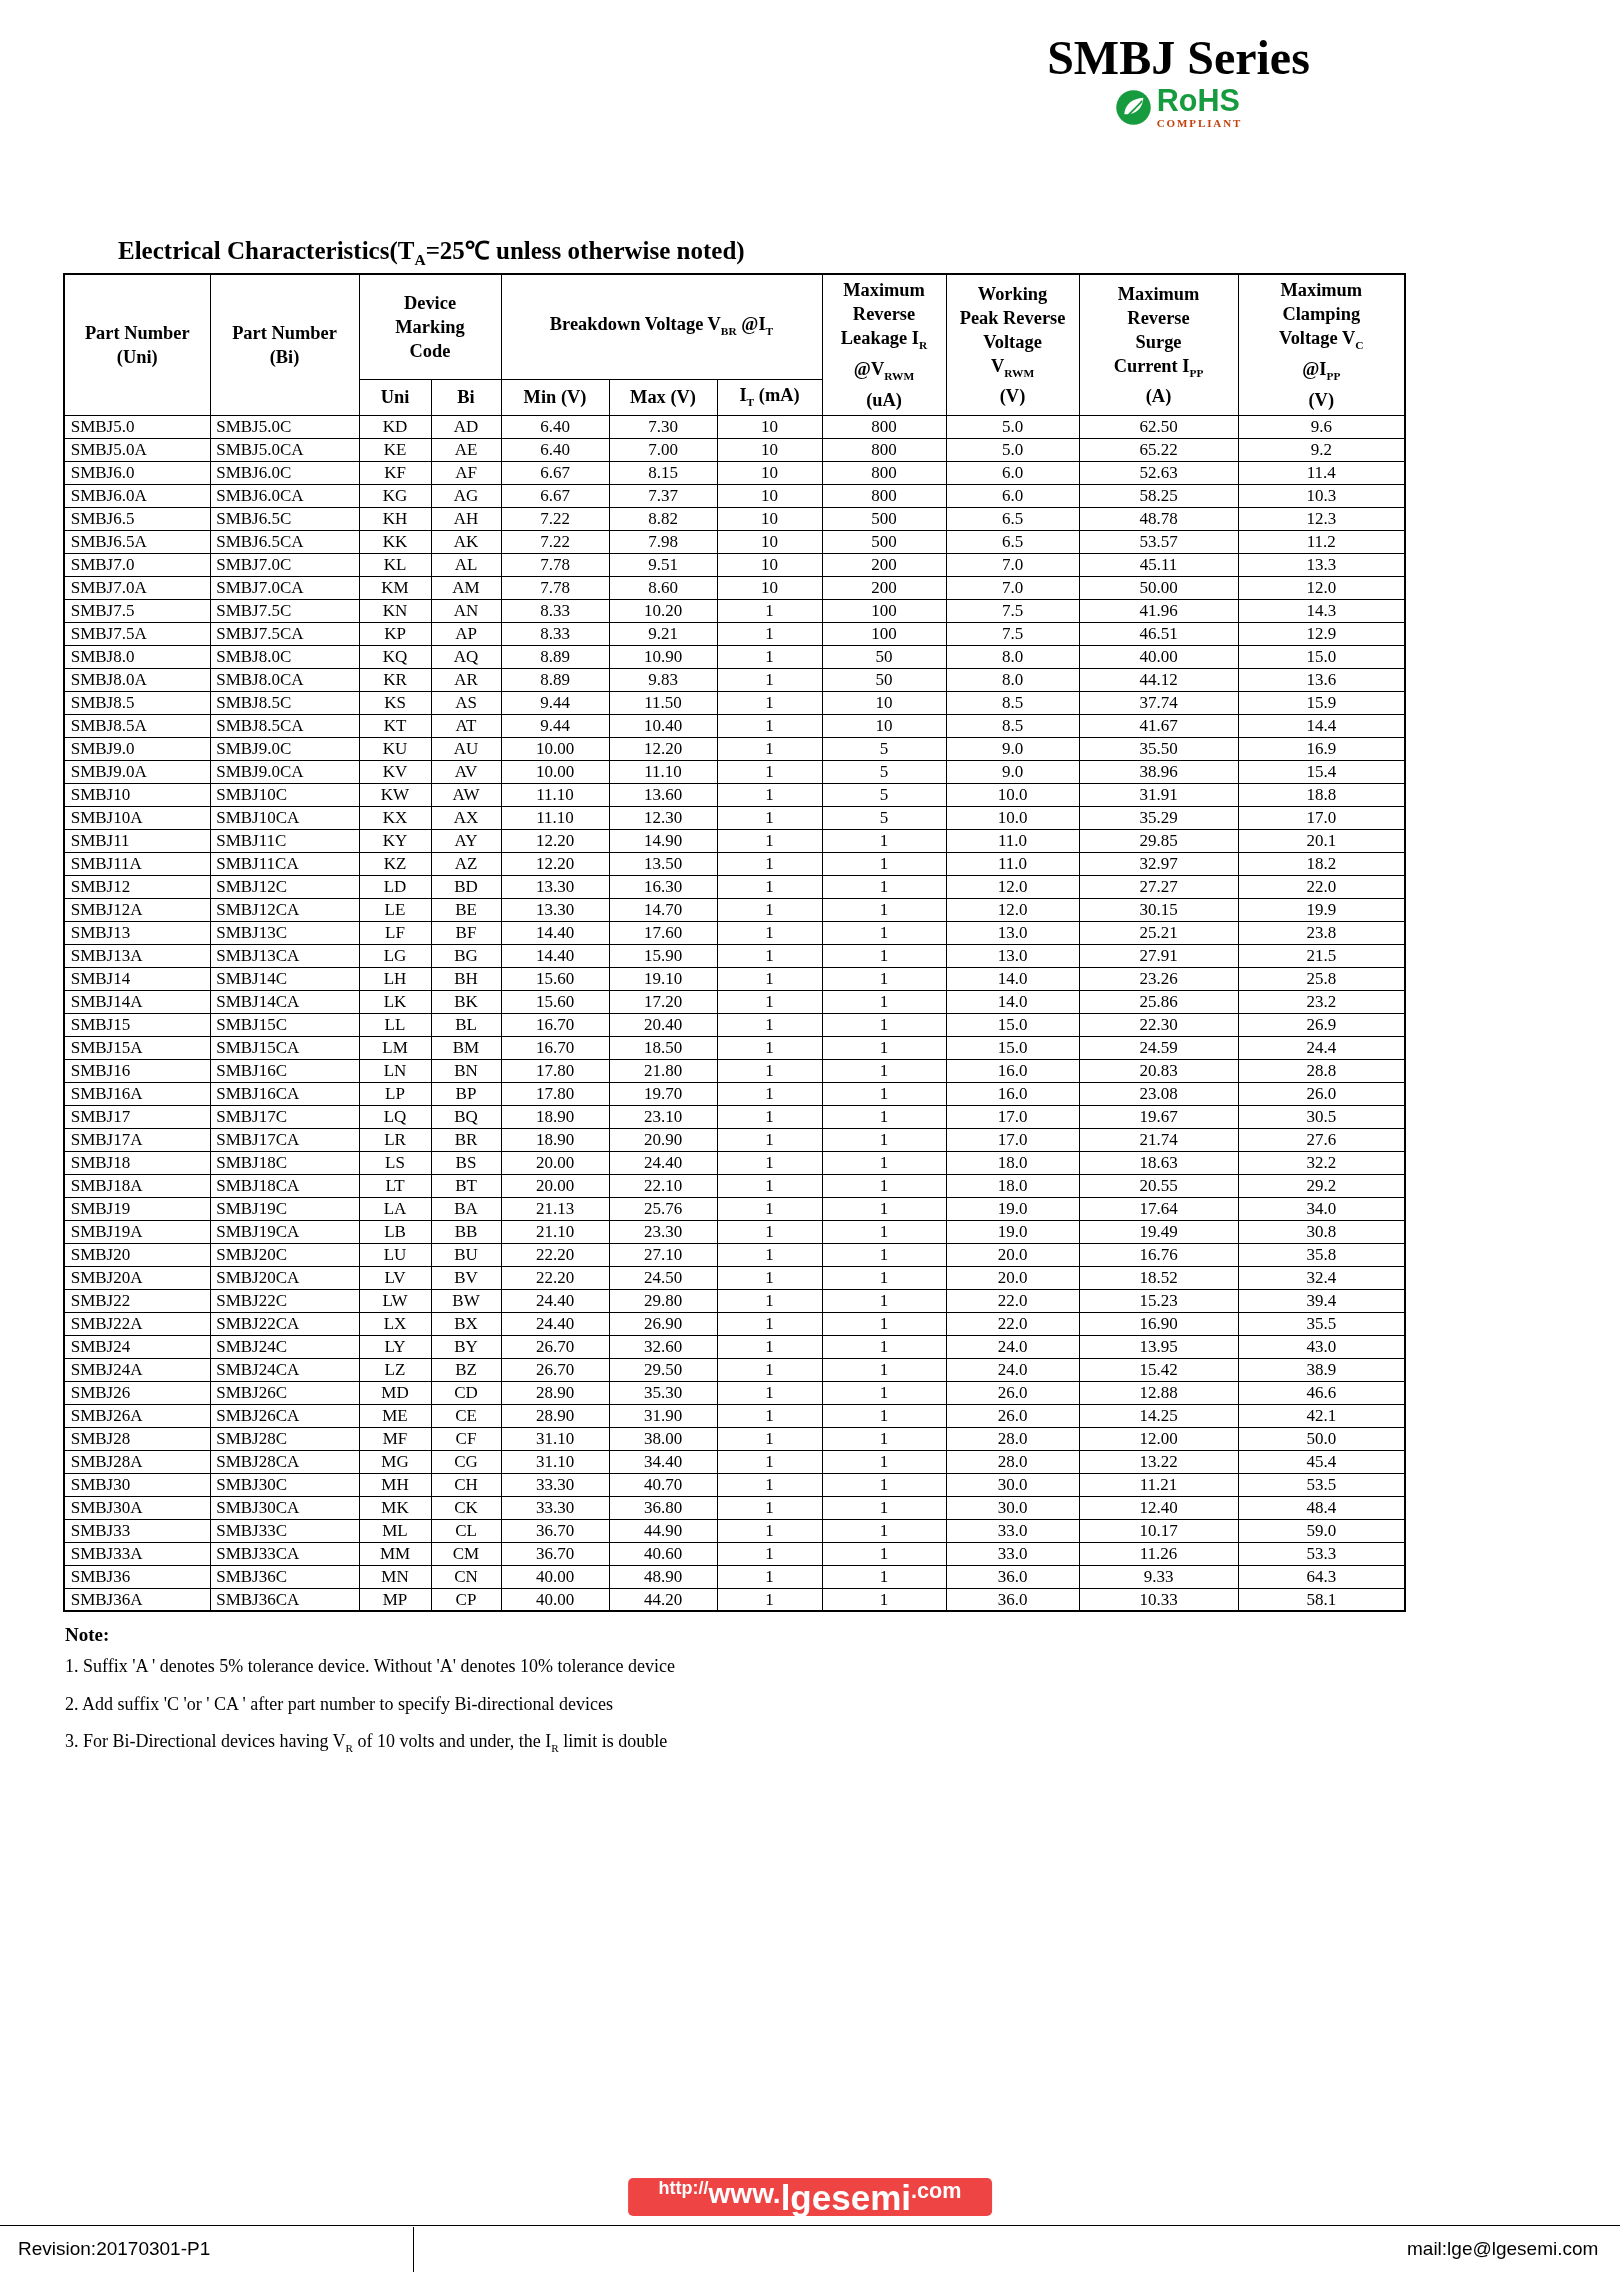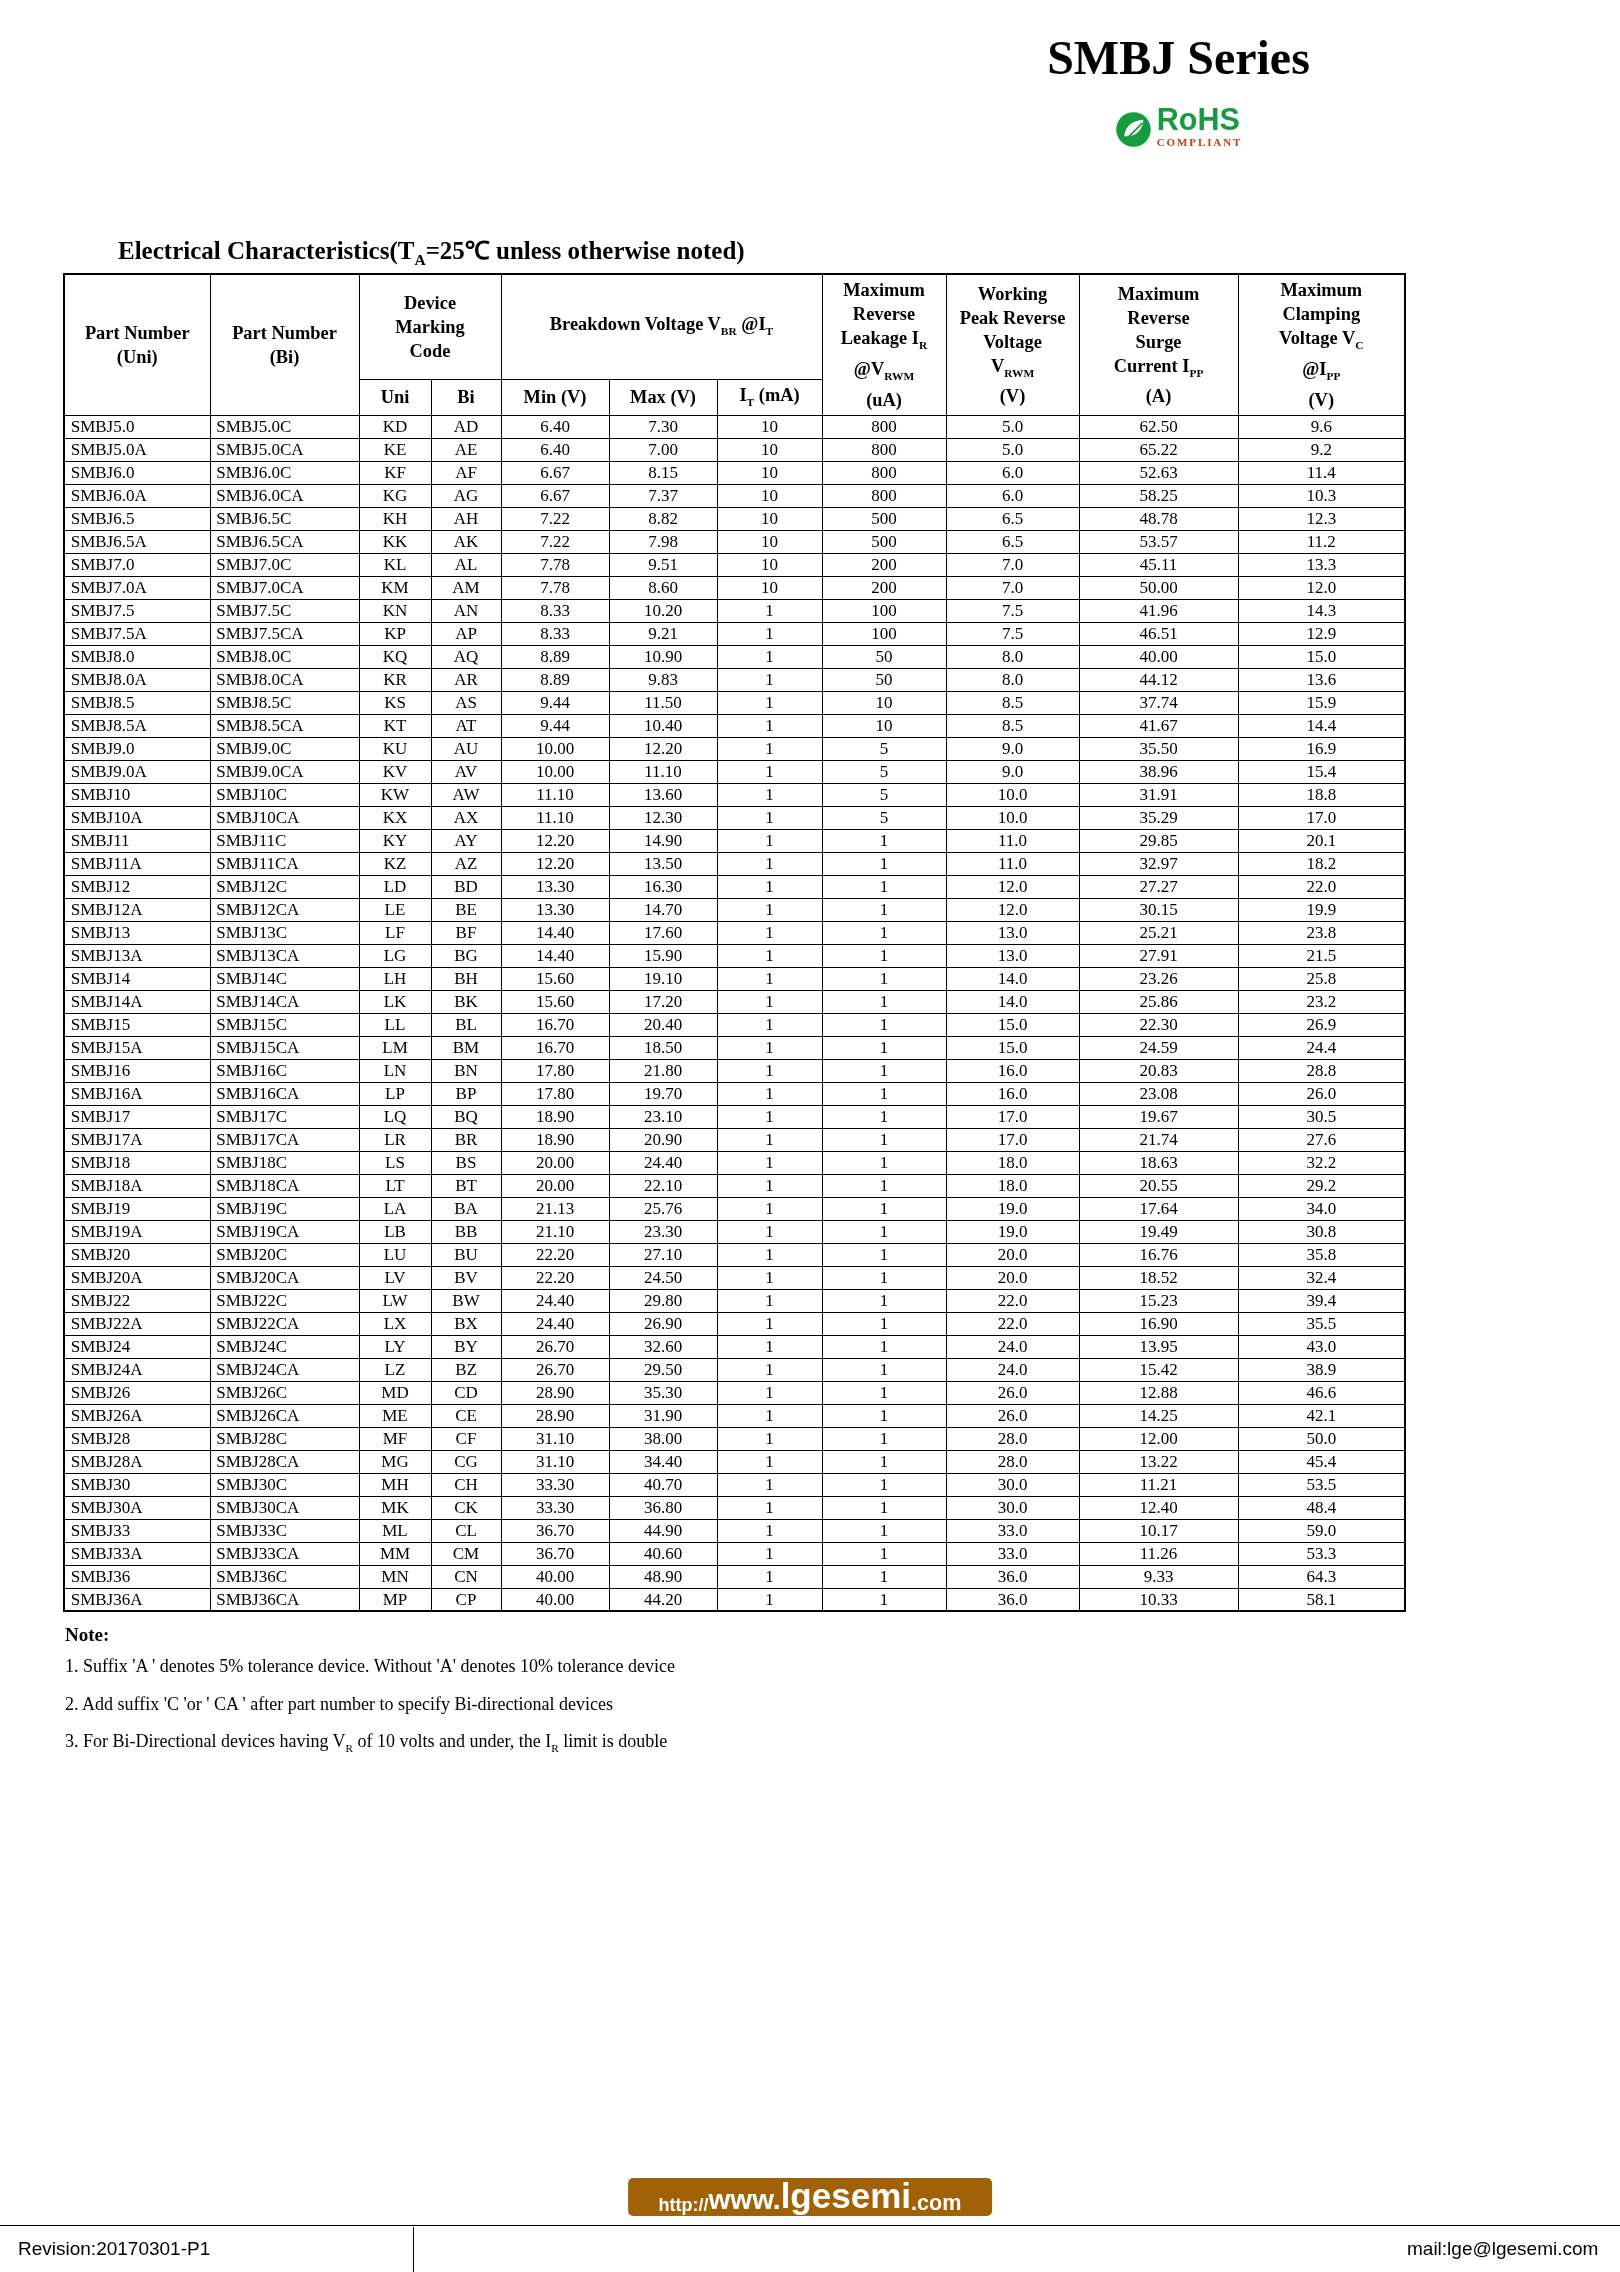--- a/index.html
+++ b/index.html
@@ -13,21 +13,21 @@
     color: #000;
     font-family: "Liberation Serif", serif;
     overflow: hidden;
   }
 
   
   .logo { position: absolute; left: 51px; top: 29px; width: 298px; height: 149px; }
   .title-block { position: absolute; left: 791px; top: 33px; width: 775px; text-align: center; }
   .series-title { font-size: 48px; font-weight: bold; line-height: 1.05; }
   .subtitle { font-size: 34px; font-weight: bold; margin-top: 10.2px; }
-  .rohs { margin-top: 21px; display: flex; justify-content: center; align-items: flex-end; gap: 5px; }
+  .rohs { margin-top: 2px; display: flex; justify-content: center; align-items: center; gap: 5px; }
   .rohs-textcol { display: flex; flex-direction: column; align-items: flex-start; line-height: 1; }
   .rohs-name { font-family: "Liberation Sans", sans-serif; font-size: 30.5px; font-weight: bold; color: #169b3e; }
   .rohs-compliant { font-family: Liberation Serif, serif; font-size: 11px; font-weight: bold; letter-spacing: 1.9px; color: #c2410c; margin-top: 1.9px; }
 
   
   .section-title {
     position: absolute; left: 118px; top: 232px;
     font-size: 25px; font-weight: bold;
   }
   .section-title sub, .spec-table sub, .note-line sub { font-size: 0.62em; }
@@ -54,23 +54,23 @@
   .spec-table td.pn { text-align: left; padding-left: 5.7px; }
 
   
   .notes { position: absolute; left: 65px; top: 1600px; margin-top: 24px; }
   .note-title { font-size: 19px; font-weight: bold; margin-bottom: 10.2px; }
   .note-line { font-size: 18px; margin-bottom: 16.5px; }
 
   
   .url-bar {
     position: absolute; top: 2178px; left: 50%; transform: translateX(-50%);
-    height: 38px; background: #a16207; color: #fff;
+    height: 38px; background: #ef4444; color: #fff;
     border-radius: 5.1px; padding: 0 30.5px;
-    display: flex; align-items: flex-end; white-space: nowrap;
+    display: flex; align-items: flex-start; white-space: nowrap;
     font-family: "Liberation Sans", sans-serif; font-weight: bold;
     cursor: pointer;
   }
   .u1 { font-size: 18px; } .u2 { font-size: 28px; } .u3 { font-size: 35px; } .u4 { font-size: 21.6px; }
   .bottom-rule { position: absolute; left: 0; right: 0; top: 2225px; border-top: 1.9px solid #000; }
   .footer-corner-line { position: absolute; left: 413px; top: 2227px; height: 46px; border-left: 1.3px solid #000; }
   .revision {
     position: absolute; left: 18px; top: 2238px;
     font-family: "Liberation Sans", sans-serif; font-size: 19px;
   }

